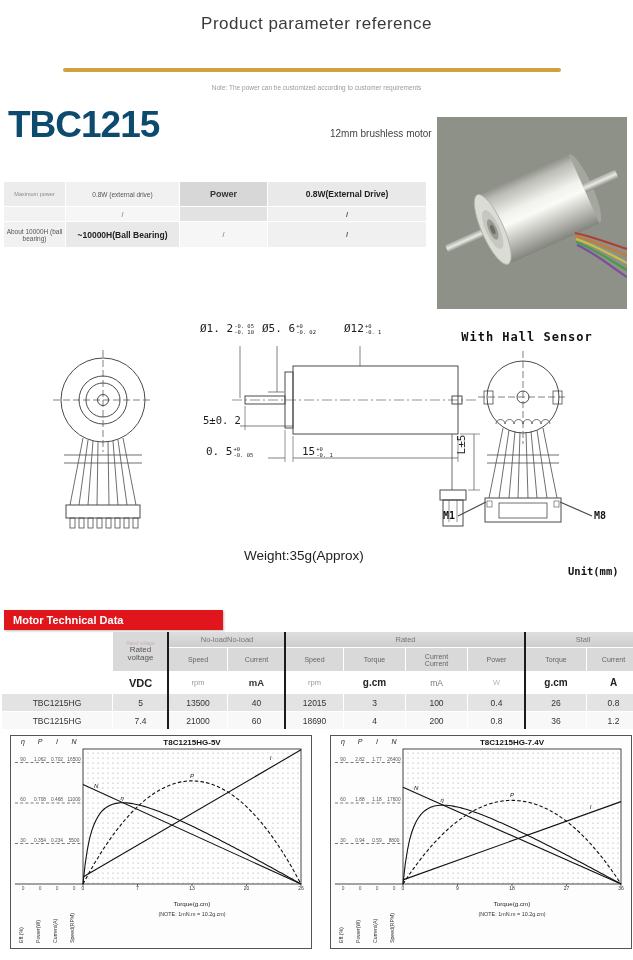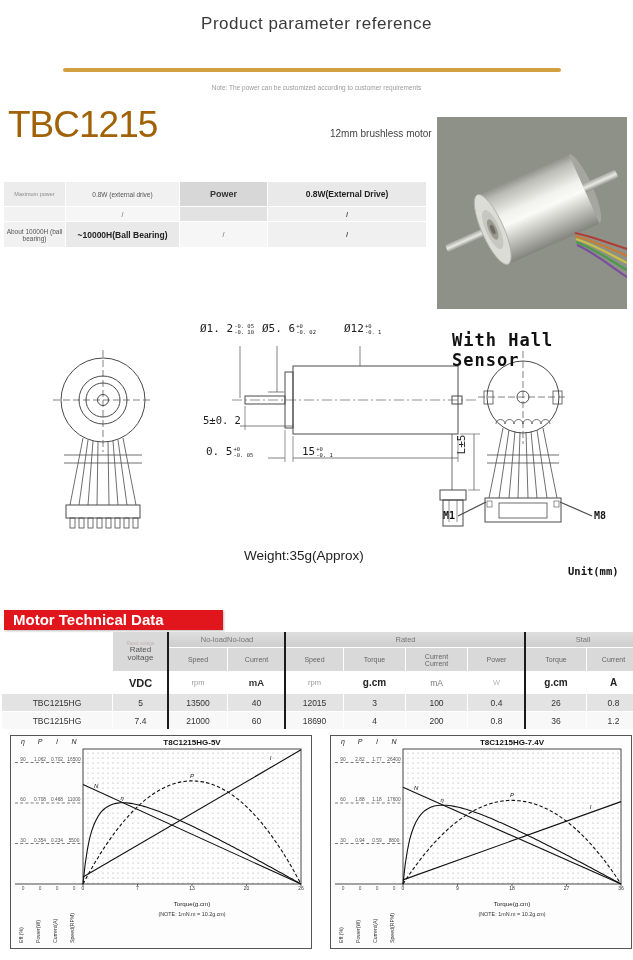--- a/index.html
+++ b/index.html
@@ -3,47 +3,47 @@
 <meta charset="utf-8">
 <style>
   html,body{margin:0;padding:0;background:#fff;}
   #page{position:relative;width:633px;height:960px;background:#fff;overflow:hidden;
         font-family:"Liberation Sans",sans-serif;color:#222;}
   .abs{position:absolute;}
   
   .page-title{top:14px;left:0;width:633px;text-align:center;font-size:17px;color:#3a3a3a;letter-spacing:.5px;}
   .gold-bar{top:68px;left:63px;width:498px;height:4px;background:#d2a040;border-radius:2px;}
   .note{top:84px;left:0;width:633px;text-align:center;font-size:6.5px;color:#9a9a9a;}
-  .model-title{top:104px;left:8px;font-size:37px;font-weight:normal;color:#a16207;letter-spacing:-1px;}
+  .model-title{top:104px;left:8px;font-size:37px;font-weight:bold;color:#0c4a6e;letter-spacing:-1px;}
   .subtitle{top:128px;left:330px;font-size:10px;color:#444;}
   
   #specgrid{top:182px;left:4px;display:grid;grid-template-columns:61px 113px 87px 158px;
             grid-template-rows:24px 14px 25px 14px;gap:1px;}
   #specgrid div{display:flex;align-items:center;justify-content:center;text-align:center;}
   .sc-side{background:#ececec;color:#8a8a8a;font-size:5.5px;}
   .sc-side2{background:#ececec;color:#777;font-size:8px;}
   .sc-val{background:#f1f1f1;color:#555;font-size:6.5px;}
   .sc-vals{background:#f6f6f6;color:#666;font-size:7px;}
   .sc-head{background:#d7d7d7;color:#333;font-size:9px;font-weight:bold;}
   .sc-heade{background:#e2e2e2;}
   .sc-big{background:#e9e9e9;color:#222;font-size:8.5px;font-weight:bold;}
   .sc-bigs{background:#f0f0f0;color:#555;font-size:7.5px;font-weight:bold;}
   
   .cadfont{font-family:"DejaVu Sans Mono",monospace;}
   .dim{position:absolute;display:flex;align-items:center;font-family:"DejaVu Sans Mono",monospace;
        color:#1c1c1c;font-size:11px;white-space:nowrap;}
   .tolstack{display:flex;flex-direction:column;font-size:5.5px;line-height:6px;margin-left:1px;text-align:left;}
-  .hall-title{top:330px;left:452px;width:150px;font-size:17px;font-weight:bold;letter-spacing:1px;color:#111;}
+  .hall-title{top:330px;left:452px;width:150px;text-align:center;font-size:12px;font-weight:bold;letter-spacing:1px;color:#111;}
   .m-label{font-size:10px;font-weight:bold;color:#111;}
   .weight{top:548px;left:244px;font-size:13.5px;color:#222;}
   .unitmm{top:565px;left:568px;font-size:10.5px;font-weight:bold;color:#111;}
   .l5{top:438px;left:452px;transform:rotate(-90deg);font-size:11px;}
   
   .banner{top:610px;left:4px;width:210px;height:20px;background:#e0161c;color:#fff;
-          font-size:15px;font-weight:bold;line-height:20px;padding-left:9px;box-shadow:1px 1px 2px #bbb;}
+          font-size:11px;font-weight:bold;line-height:20px;padding-left:9px;box-shadow:1px 1px 2px #bbb;}
   #techgrid{top:632px;left:2px;display:grid;gap:1px;
             grid-template-columns:110px 55px 58px 57px 57px 61px 61px 57px 60px 53px;
             grid-template-rows:15px 23px 21px 17px 17px;}
   #techgrid div{display:flex;flex-direction:column;align-items:center;justify-content:center;text-align:center;}
   .th{background:#d9d9d9;color:#666;font-size:7px;}
   .th-group{background:linear-gradient(#dedede,#cecece);color:#777;font-size:7.5px;}
   .th-model{background:#d9d9d9;}
   .th-model .l1{font-size:8.5px;color:#555;}
   .th-model .l2{font-size:7px;color:#666;}
   .tv-water{font-size:4.5px;color:#c4b0b0;}

